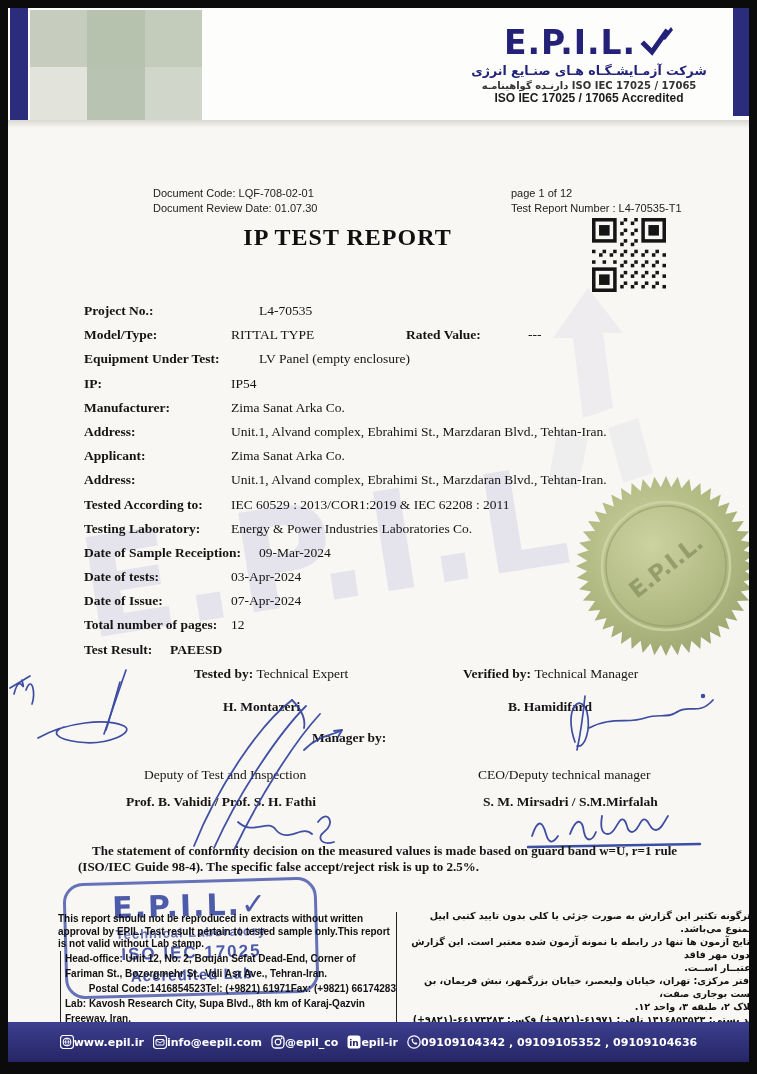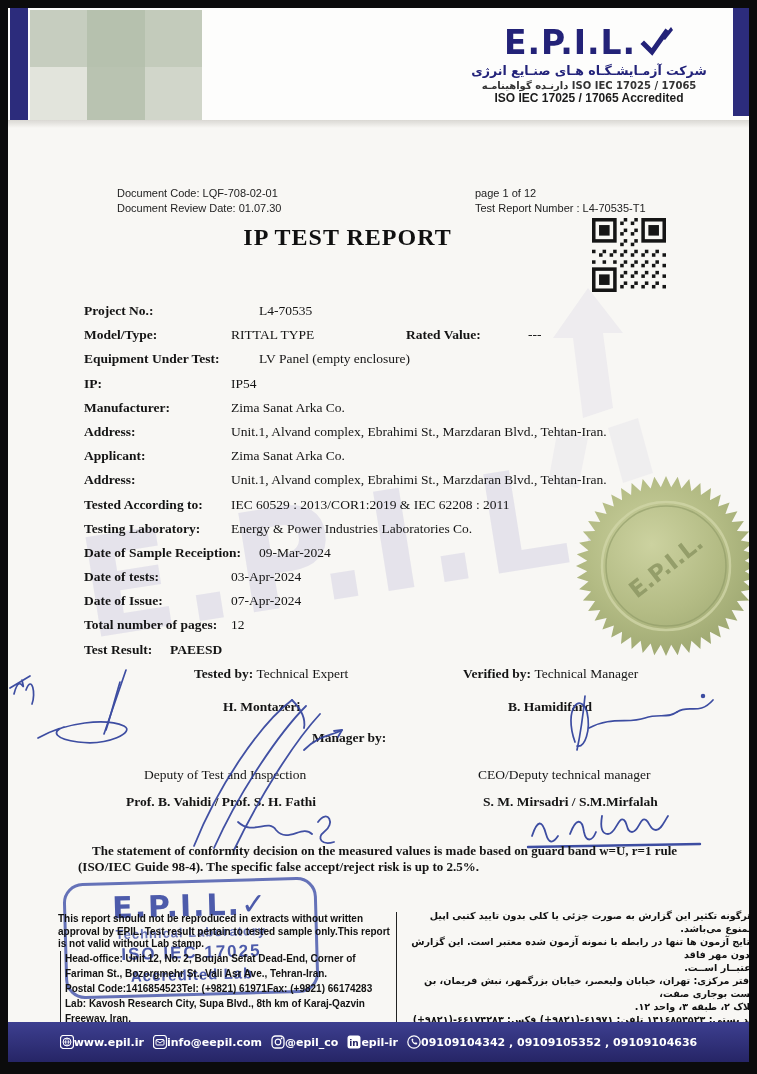--- a/index.html
+++ b/index.html
@@ -22,21 +22,21 @@
 
   .logo-block { position:absolute; right:40px; top:16px; width:240px; text-align:center; color:#23237a; }
   .logo-row { display:flex; align-items:center; justify-content:center; gap:4px; }
   .logo-text { font-family:"DejaVu Sans", sans-serif; font-weight:bold; font-size:33px;
                letter-spacing:1px; color:#232278; line-height:34px; }
   .logo-fa  { font-family:"DejaVu Sans", sans-serif; font-size:12.5px; font-weight:bold; color:#23237a; margin-top:1px; }
   .cert-fa  { font-family:"DejaVu Sans", sans-serif; font-size:10px; font-weight:bold; color:#333; margin-top:2px; }
   .cert-en  { font-family:"Liberation Sans", sans-serif; font-size:12px; font-weight:bold; color:#1c1c1c; }
 
   
-  .meta { position:absolute; font-family:"Liberation Sans", sans-serif; font-size:11px; color:#222; line-height:15px; }
+  .meta { position:absolute; font-family:"Liberation Sans", sans-serif; font-size:11px; color:#222; line-height:15px;margin-left:36px; }
   .meta-left { left:109px; top:178px; }
   .meta-right{ left:467px; top:178px; }
   .page-title { position:absolute; left:0; width:679px; top:216px; text-align:center;
                 font-size:24px; font-weight:bold; letter-spacing:1px; color:#101010; }
   .qr { position:absolute; left:584px; top:210px; width:74px; height:74px; }
 
   
   .watermark { position:absolute; left:40px; top:300px; width:660px; height:540px; pointer-events:none; }
   .wm-text { position:absolute; left:30px; top:160px; font-family:"DejaVu Sans", sans-serif;
              font-weight:bold; font-size:138px; letter-spacing:4px; color:rgba(186,181,214,0.30);
@@ -69,21 +69,21 @@
   .stamp .s-logo { font-family:"DejaVu Sans", sans-serif; font-weight:bold; font-size:30px; letter-spacing:2px; line-height:34px; margin-top:6px; }
   .stamp .s-line1 { font-size:13px; font-weight:bold; margin-top:2px; letter-spacing:1px; opacity:.85; }
   .stamp .s-line2 { font-size:17px; font-weight:bold; margin-top:3px; letter-spacing:2px; }
   .stamp .s-line3 { font-size:15px; font-weight:bold; margin-top:3px; letter-spacing:1px; }
 
   .f-sans { font-family:"Liberation Sans", sans-serif; }
   .disclaimer { position:absolute; left:50px; top:905px; width:338px; font-size:10px; font-weight:bold;
                 color:#111; line-height:12.6px; }
   .office { position:absolute; left:52px; top:943px; width:336px; font-size:10px; color:#111;
             line-height:15px; border-left:1.5px solid #222; padding-left:4px; font-weight:bold; }
-  .office .row3 { display:flex; justify-content:flex-start; }
+  .office .row3 { display:flex; justify-content:flex-end; }
   .fdivider { position:absolute; left:388px; top:904px; height:112px; border-left:1.5px solid #222; }
   .fa-block { position:absolute; left:394px; top:901px; width:352px; direction:rtl; text-align:right;
               font-family:"DejaVu Sans", sans-serif; font-size:9.6px; font-weight:bold; color:#111; line-height:13px; }
 
   .contact-bar { position:absolute; left:0; bottom:0; width:741px; height:40px;
                  background:linear-gradient(#3d3f90,#262566); display:flex; align-items:center;
                  justify-content:center; gap:9px; font-family:"DejaVu Sans", sans-serif;
                  font-size:11px; font-weight:bold; color:#fff; }
   .cb-item { display:flex; align-items:center; white-space:nowrap; }
   .cb-icon { width:14px; height:14px; display:inline-block; }

